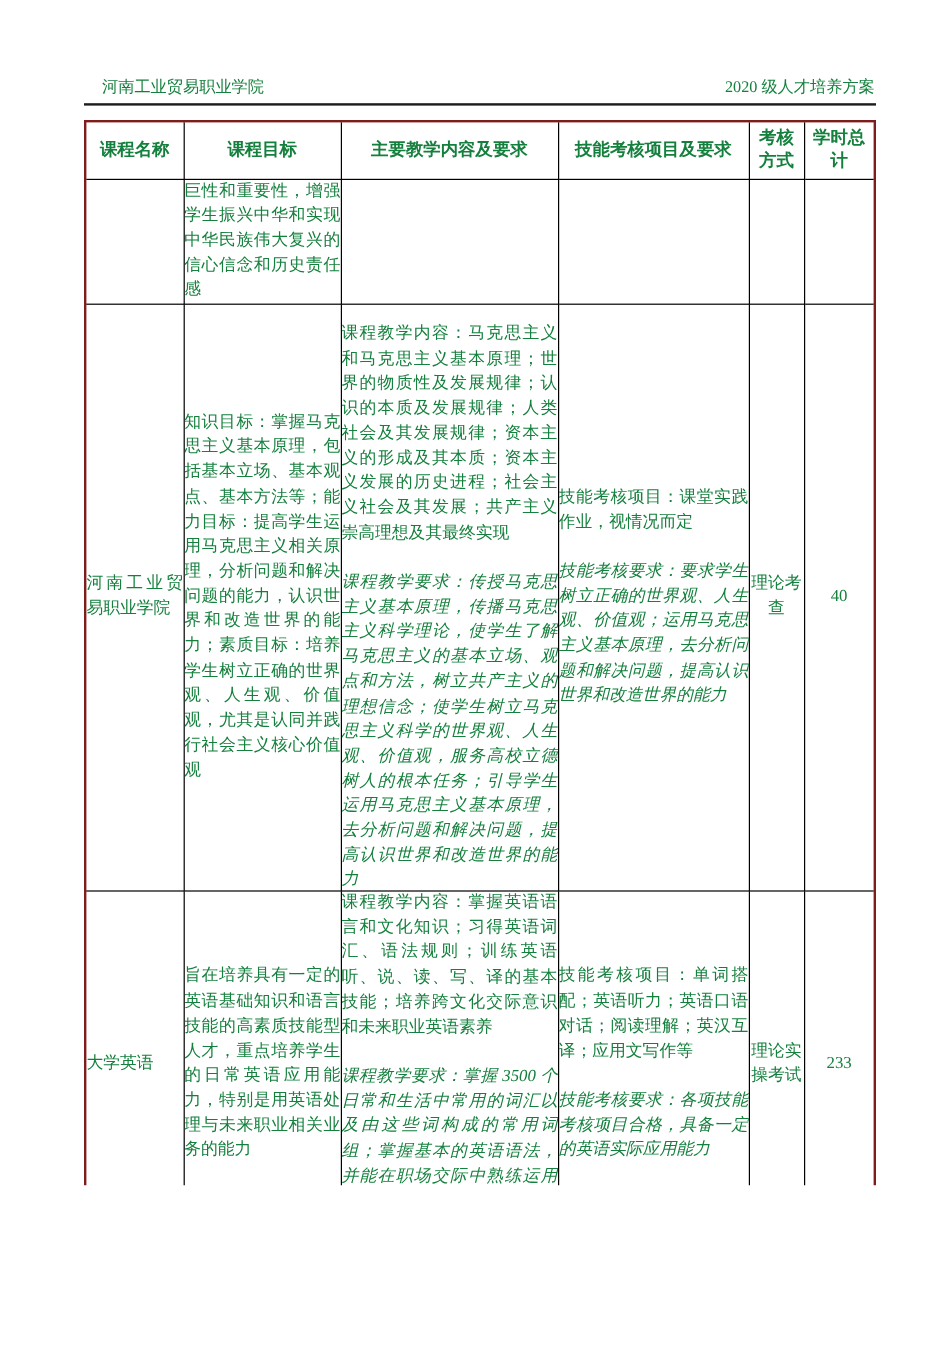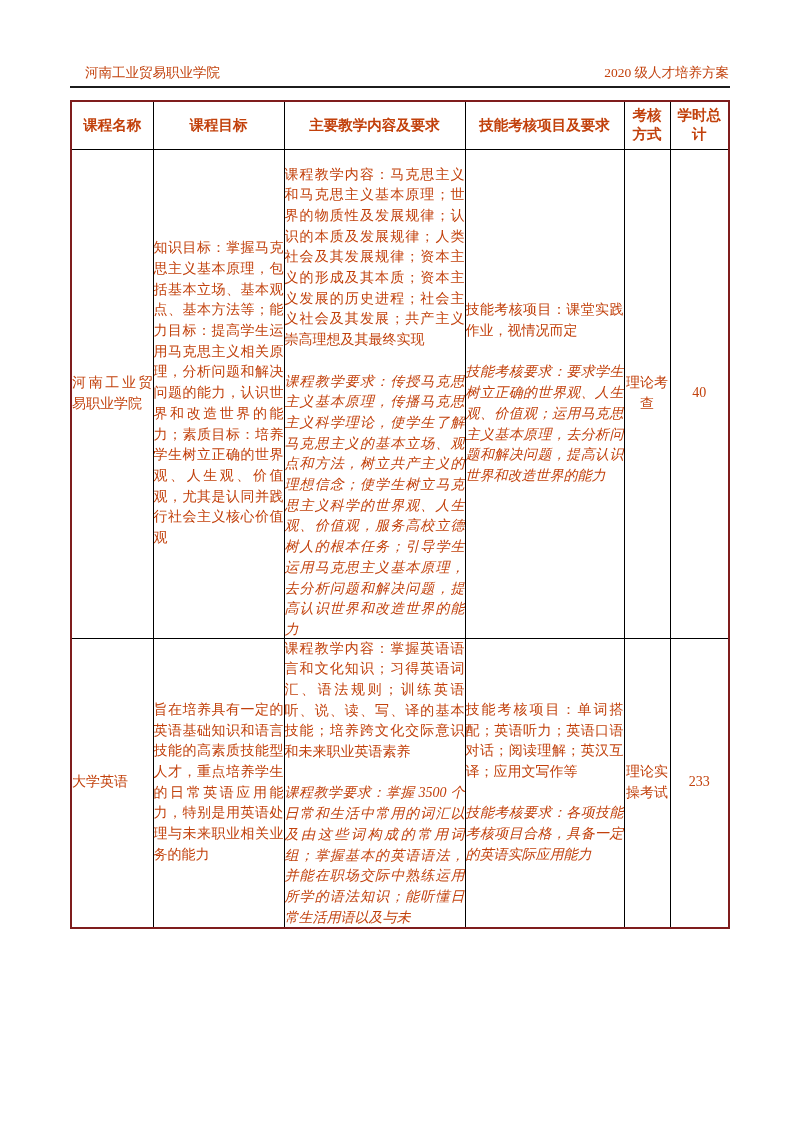--- a/index.html
+++ b/index.html
@@ -1,21 +1,21 @@
 <!DOCTYPE html>
 <html><head>
 <meta charset="utf-8">
 <style>
   html, body { margin: 0; padding: 0; background: #ffffff; }
   .page {
     position: relative;
     width: 793px;
     height: 988px;
     background: #ffffff;
-    color: #c2410c;
+    color: #15803d;
     font-family: "Liberation Serif", "DejaVu Serif", serif;
     overflow: hidden;
   }
   
   .doc-header {
     position: absolute;
     left: 70px;
     width: 660px;
     top: 64px;
     padding-bottom: 5px;
@@ -131,20 +131,28 @@
       <tr>
         <th>课程名称</th>
         <th>课程目标</th>
         <th>主要教学内容及要求</th>
         <th>技能考核项目及要求</th>
         <th>考核方式</th>
         <th>学时总计</th>
       </tr>
     </thead>
     <tbody>
+      <tr class="row-cont">
+        <td class="cell-name"></td>
+        <td class="cell-obj v-top cell">巨性和重要性，增强学生振兴中华和实现中华民族伟大复兴的信心信念和历史责任感</td>
+        <td class="cell-content"></td>
+        <td class="cell-assess"></td>
+        <td class="cell-method"></td>
+        <td class="cell-hours"></td>
+      </tr>
 
       <tr class="row-marx">
         <td class="cell-name">河南工业贸易职业学院</td>
         <td class="cell-obj">知识目标：掌握马克思主义基本原理，包括基本立场、基本观点、基本方法等；能力目标：提高学生运用马克思主义相关原理，分析问题和解决问题的能力，认识世界和改造世界的能力；素质目标：培养学生树立正确的世界观、人生观、价值观，尤其是认同并践行社会主义核心价值观</td>
         <td class="cell-content v-top">
           <div class="clip clip-marx cell">
             <p>课程教学内容：马克思主义和马克思主义基本原理；世界的物质性及发展规律；认识的本质及发展规律；人类社会及其发展规律；资本主义的形成及其本质；资本主义发展的历史进程；社会主义社会及其发展；共产主义崇高理想及其最终实现</p>
             <p>课程教学要求：传授马克思主义基本原理，传播马克思主义科学理论，使学生了解马克思主义的基本立场、观点和方法，树立共产主义的理想信念；使学生树立马克思主义科学的世界观、人生观、价值观，服务高校立德树人的根本任务；引导学生运用马克思主义基本原理，去分析问题和解决问题，提高认识世界和改造世界的能力</p>
           </div>
         </td>

